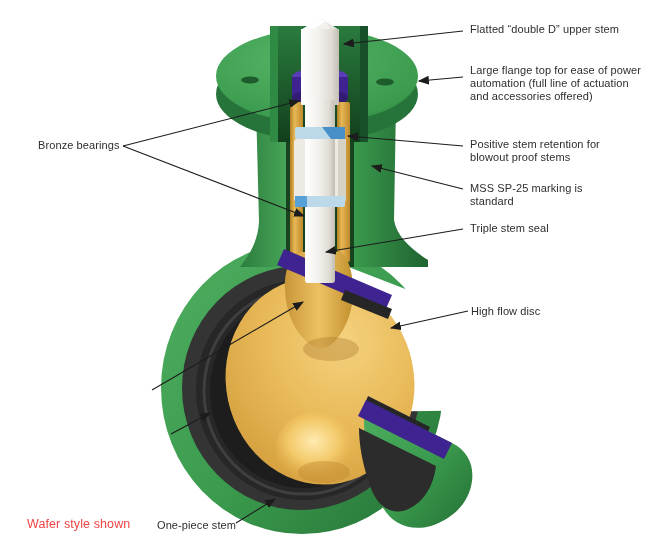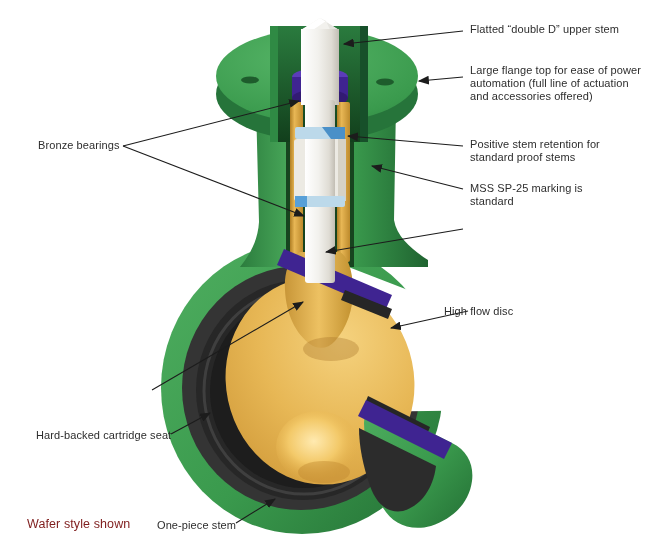--- a/index.html
+++ b/index.html
@@ -5,21 +5,21 @@
   html,body{margin:0;padding:0;background:#ffffff;}
   .stage{
     position:relative;width:650px;height:555px;background:#ffffff;
     font-family:"Liberation Sans",sans-serif;overflow:hidden;
   }
   .art{position:absolute;left:0;top:0;}
   .lbl{
     position:absolute;font-size:11px;line-height:13px;color:#2d2d2d;
     letter-spacing:.1px;font-weight:400;
   }
-  .lbl.note{font-size:12.5px;line-height:15px;color:#7f1d1d;}
+  .lbl.note{font-size:12.5px;line-height:15px;color:#ef4444;}
 </style>
 </head>
 <body>
 
 <div class="stage">
 
   <svg class="art" width="650" height="555" viewBox="0 0 650 555" aria-hidden="true">
     <defs>
       <linearGradient id="gBody" x1="0" y1="0" x2="1" y2="1">
         <stop offset="0" stop-color="#4fae60"></stop>
@@ -156,29 +156,29 @@
       <path d="M152,390 L303,302" marker-end="url(#arr)"></path>
       <path d="M171,434 L210,413" marker-end="url(#arr)"></path>
       <path d="M236,523 L275,499" marker-end="url(#arr)"></path>
     </g>
   </svg>
 
   <div class="lbl" style="left:470px;top:23px;width:180px">Flatted “double D” upper stem</div>
 
   <div class="lbl" style="left:470px;top:64px;width:178px">Large flange top for ease of power automation (full line of actuation and accessories offered)</div>
 
-  <div class="lbl" style="left:470px;top:138px;width:162px">Positive stem retention for standard proof stems</div>
+  <div class="lbl" style="left:470px;top:138px;width:162px">Positive stem retention for blowout proof stems</div>
 
   <div class="lbl" style="left:470px;top:182px;width:151px">MSS SP-25 marking is standard</div>
 
+  <div class="lbl" style="left:470px;top:222px;width:140px">Triple stem seal</div>
 
-  <div class="lbl" style="left:444px;top:305px;width:140px">High flow disc</div>
+  <div class="lbl" style="left:471px;top:305px;width:140px">High flow disc</div>
 
   <div class="lbl" style="left:38px;top:139px;width:110px">Bronze bearings</div>
 
 
-  <div class="lbl" style="left:36px;top:429px;width:180px">Hard-backed cartridge seat</div>
 
   <div class="lbl" style="left:157px;top:519px;width:110px">One-piece stem</div>
 
   <div class="lbl note" style="left:27px;top:517px;width:160px">Wafer style shown</div>
 
 </div>
 
 </body></html>

